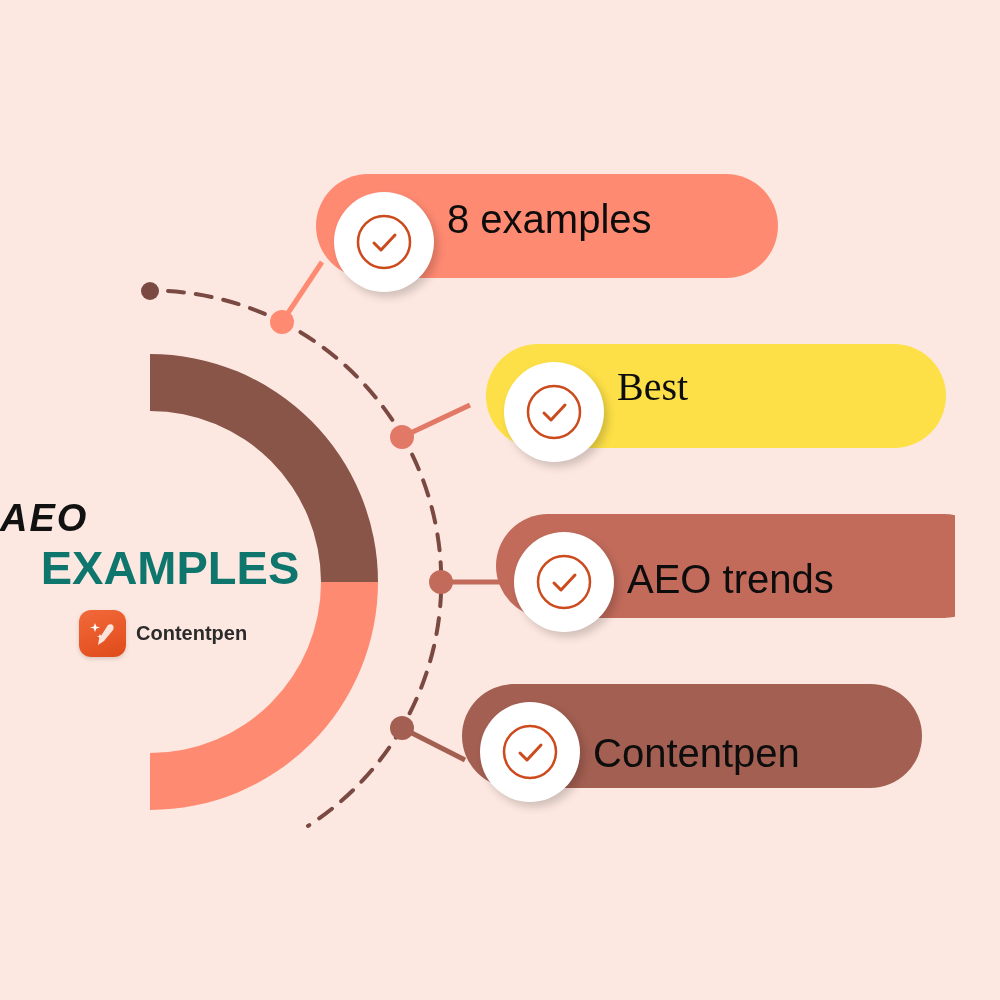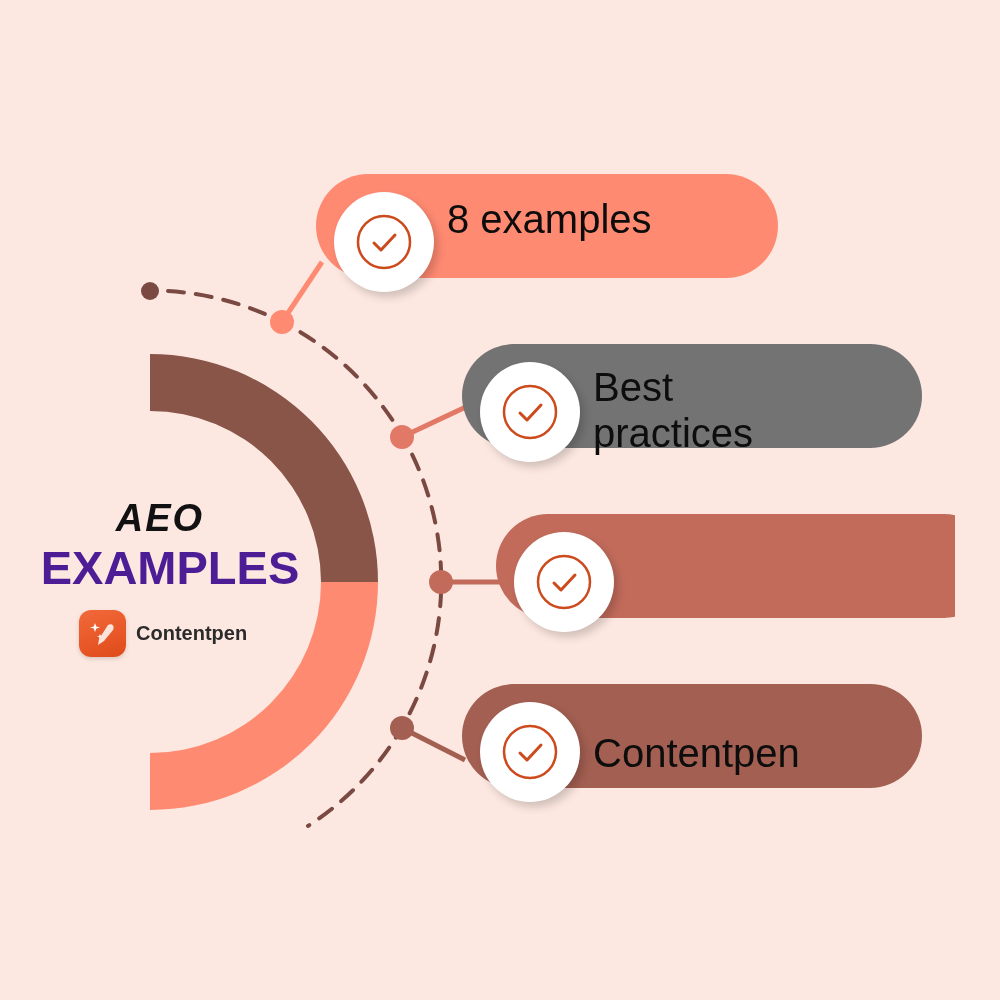--- a/index.html
+++ b/index.html
@@ -1,19 +1,19 @@
 <!DOCTYPE html>
 <html><head>
 <meta charset="utf-8">
 <style>
   html, body { margin:0; padding:0; }
   body { width:1000px; height:1000px; background:#fde8e1; position:relative; overflow:hidden; font-family:"Liberation Sans", sans-serif; }
   .canvas { position:absolute; left:0; top:0; width:1000px; height:1000px; }
-  .title-small { position:absolute; left:0; width:320px; top:497px; text-align:center; font-size:38px; font-weight:bold; font-style:italic; color:#111; letter-spacing:2px; }
-  .title-big { position:absolute; left:0; width:340px; top:540px; text-align:center; font-size:47px; font-weight:bold; color:#4c1d95; letter-spacing:0px; }
+  .title-small { position:absolute; left:0; width:320px; top:497px; text-align:left; font-size:38px; font-weight:bold; font-style:italic; color:#111; letter-spacing:2px; }
+  .title-big { position:absolute; left:0; width:340px; top:540px; text-align:center; font-size:47px; font-weight:bold; color:#0f766e; letter-spacing:0px; }
   .brand { position:absolute; left:79px; top:610px; display:flex; align-items:center; gap:10px; }
   .brand-icon { width:47px; height:47px; border-radius:12px; background:linear-gradient(160deg,#f26a3a,#e04a1a); display:flex; align-items:center; justify-content:center; box-shadow:0 2px 4px rgba(0,0,0,0.15); }
   .brand-name { font-size:20px; color:#2b2b2b; font-weight:bold; }
   .pill-clip { position:absolute; left:0; top:0; width:955px; height:1000px; overflow:hidden; pointer-events:none; }
   .pill { position:absolute; height:104px; border-radius:68px; display:flex; align-items:center; pointer-events:auto; }
   .pill .badge { position:absolute; left:18px; top:18px; width:100px; height:100px; border-radius:50%; background:#fff; display:flex; align-items:center; justify-content:center; box-shadow:4px 5px 8px rgba(0,0,0,0.18); }
   .pill .label { position:absolute; left:131px; color:#0d0d0d; font-size:40px; line-height:46px; }
 </style>
 </head>
 <body>
@@ -59,40 +59,40 @@
       <svg width="58" height="58" viewBox="0 0 58 58">
           <circle cx="29" cy="29" r="26" fill="none" stroke="#cc4a1c" stroke-width="2.5"></circle>
           <path d="M19 30 L26 37 L40 22" fill="none" stroke="#cc4a1c" stroke-width="3" stroke-linecap="round" stroke-linejoin="round"></path>
         </svg>
     </div>
     <div class="label" style="top:22px;">
       <div>8 examples</div>
     </div>
   </div>
 
-  <div class="pill" style="left:462px; top:344px; width:460px; background:#737373;">
+  <div class="pill" style="left:486px; top:344px; width:460px; background:#fde047;font-family:Liberation Serif, serif;">
     <div class="badge">
       <svg width="58" height="58" viewBox="0 0 58 58">
           <circle cx="29" cy="29" r="26" fill="none" stroke="#cc4a1c" stroke-width="2.5"></circle>
           <path d="M19 30 L26 37 L40 22" fill="none" stroke="#cc4a1c" stroke-width="3" stroke-linecap="round" stroke-linejoin="round"></path>
         </svg>
     </div>
     <div class="label" style="top:20px;">
       <div>Best</div>
-      <div>practices</div>
     </div>
   </div>
 
   <div class="pill" style="left:496px; top:514px; width:500px; background:#c26b5b;">
     <div class="badge">
       <svg width="58" height="58" viewBox="0 0 58 58">
           <circle cx="29" cy="29" r="26" fill="none" stroke="#cc4a1c" stroke-width="2.5"></circle>
           <path d="M19 30 L26 37 L40 22" fill="none" stroke="#cc4a1c" stroke-width="3" stroke-linecap="round" stroke-linejoin="round"></path>
         </svg>
     </div>
+    <div class="label" style="top:42px;">AEO trends</div>
   </div>
 
   <div class="pill" style="left:462px; top:684px; width:460px; background:#a35f51;">
     <div class="badge">
       <svg width="58" height="58" viewBox="0 0 58 58">
           <circle cx="29" cy="29" r="26" fill="none" stroke="#cc4a1c" stroke-width="2.5"></circle>
           <path d="M19 30 L26 37 L40 22" fill="none" stroke="#cc4a1c" stroke-width="3" stroke-linecap="round" stroke-linejoin="round"></path>
         </svg>
     </div>
     <div class="label" style="top:46px;">Contentpen</div>

